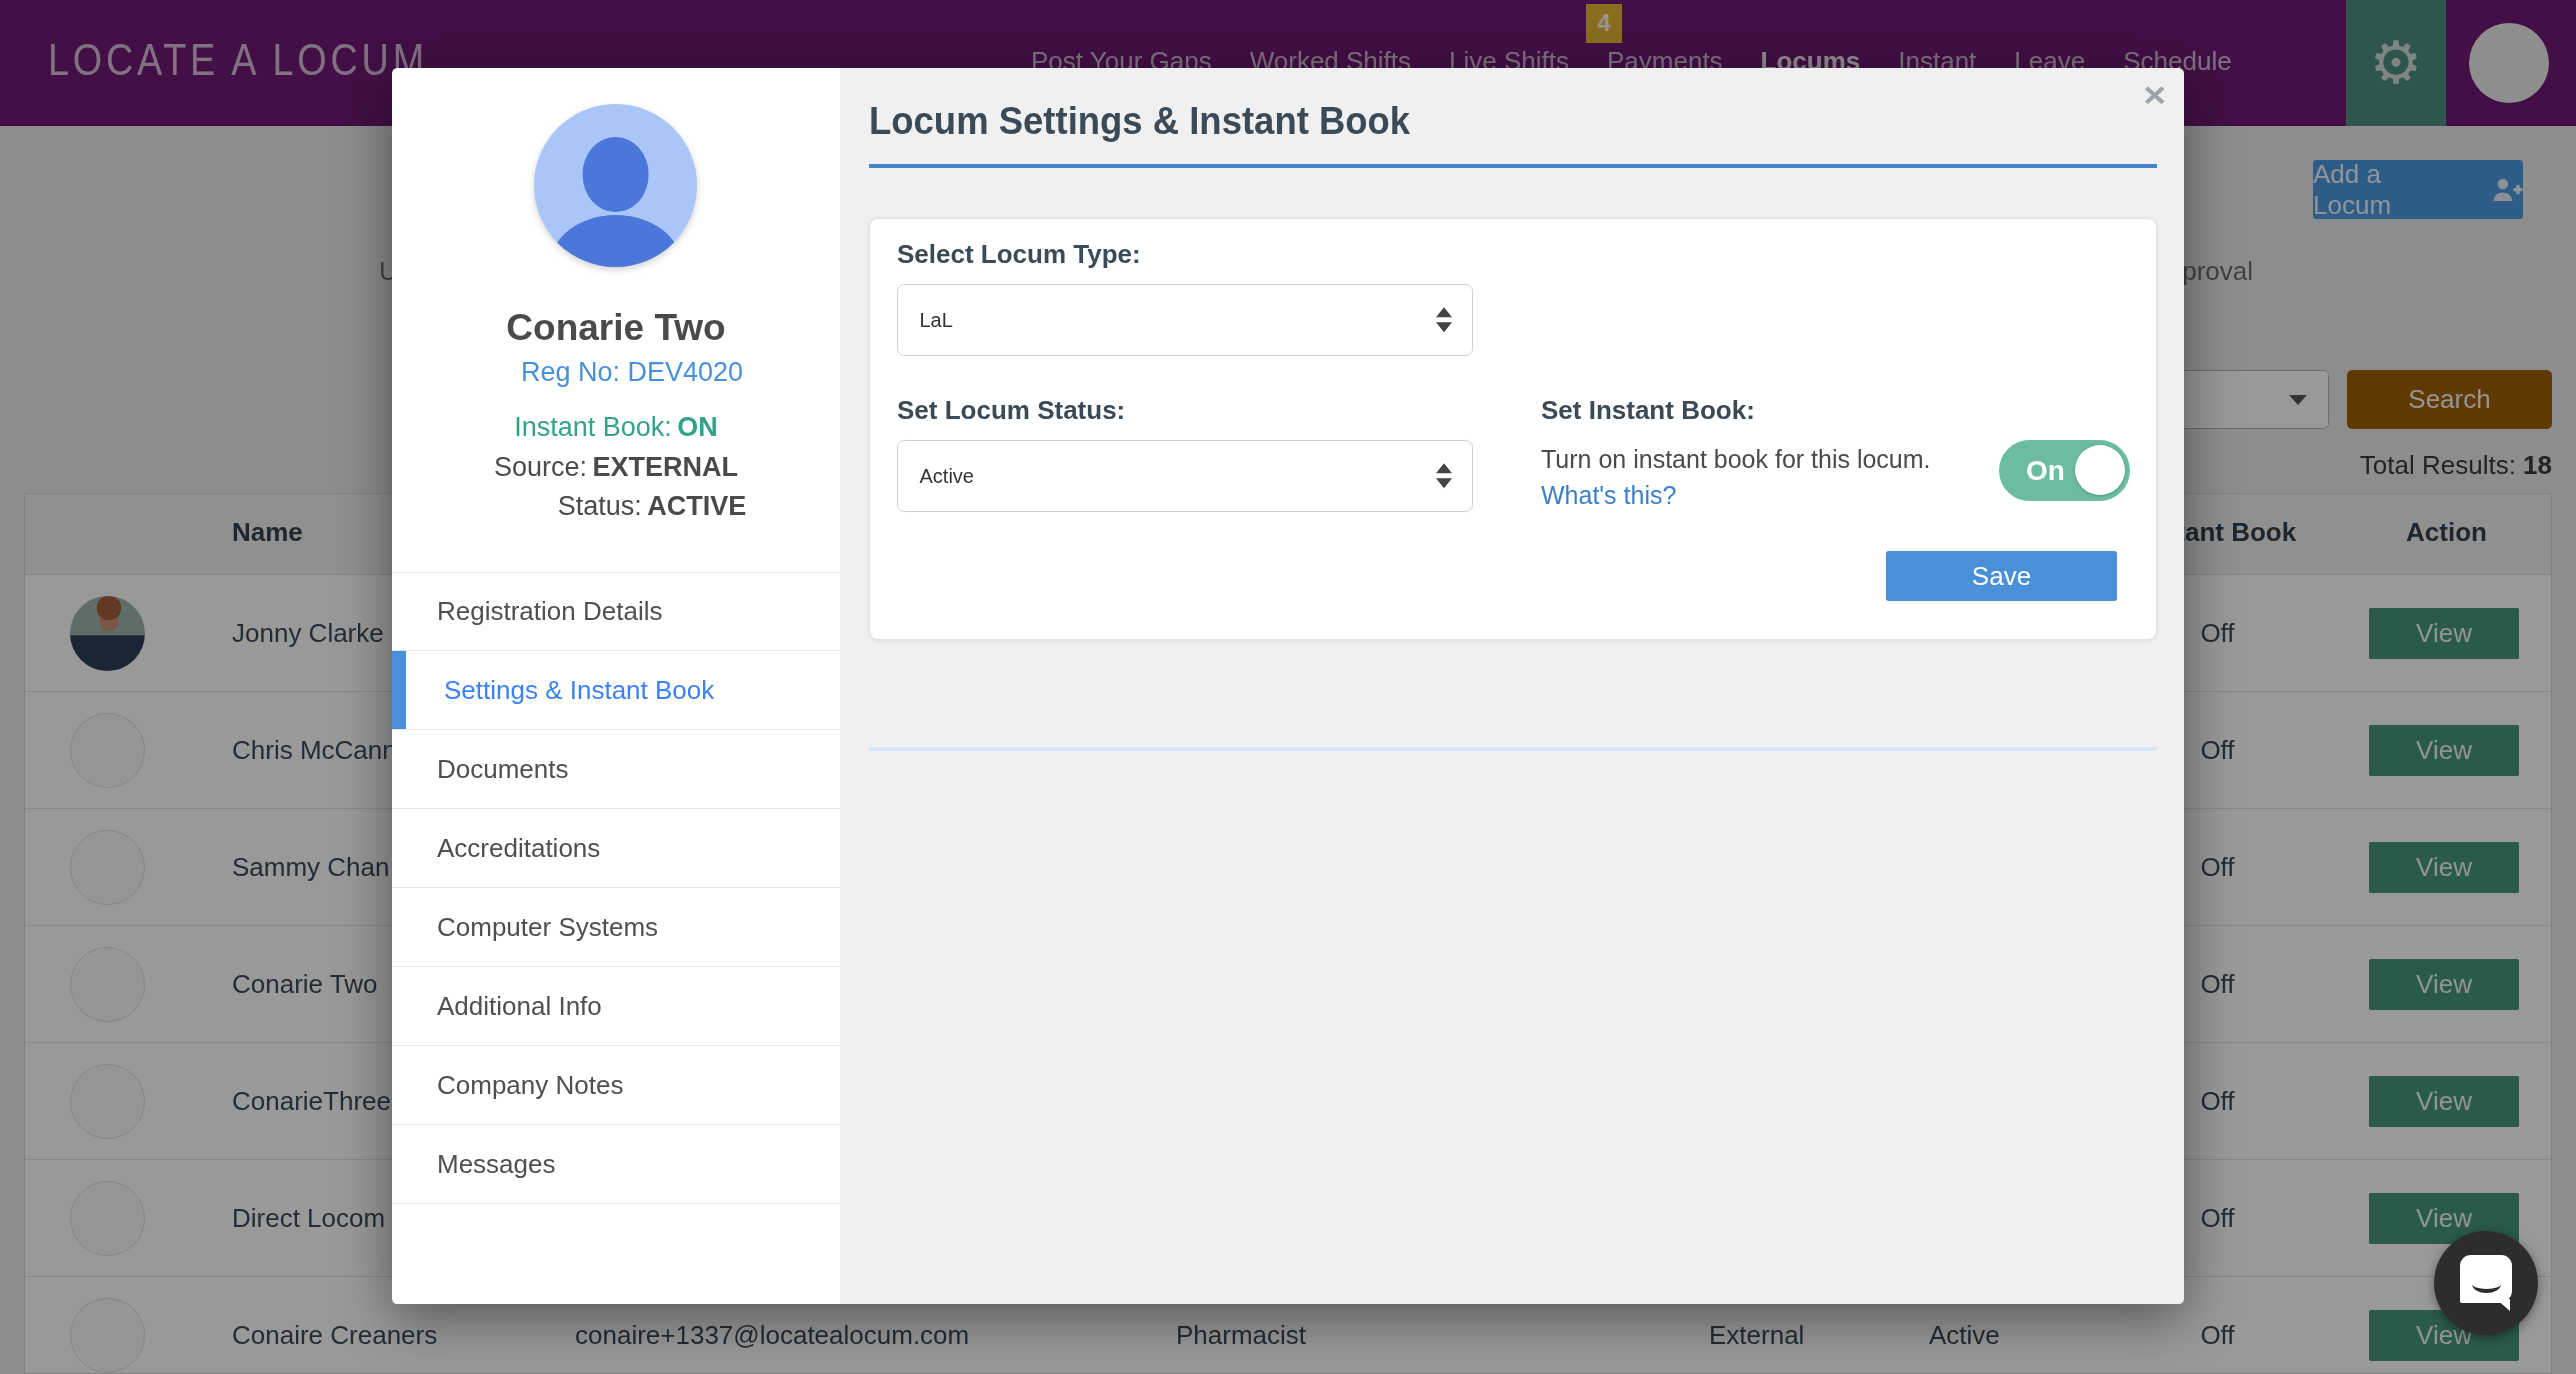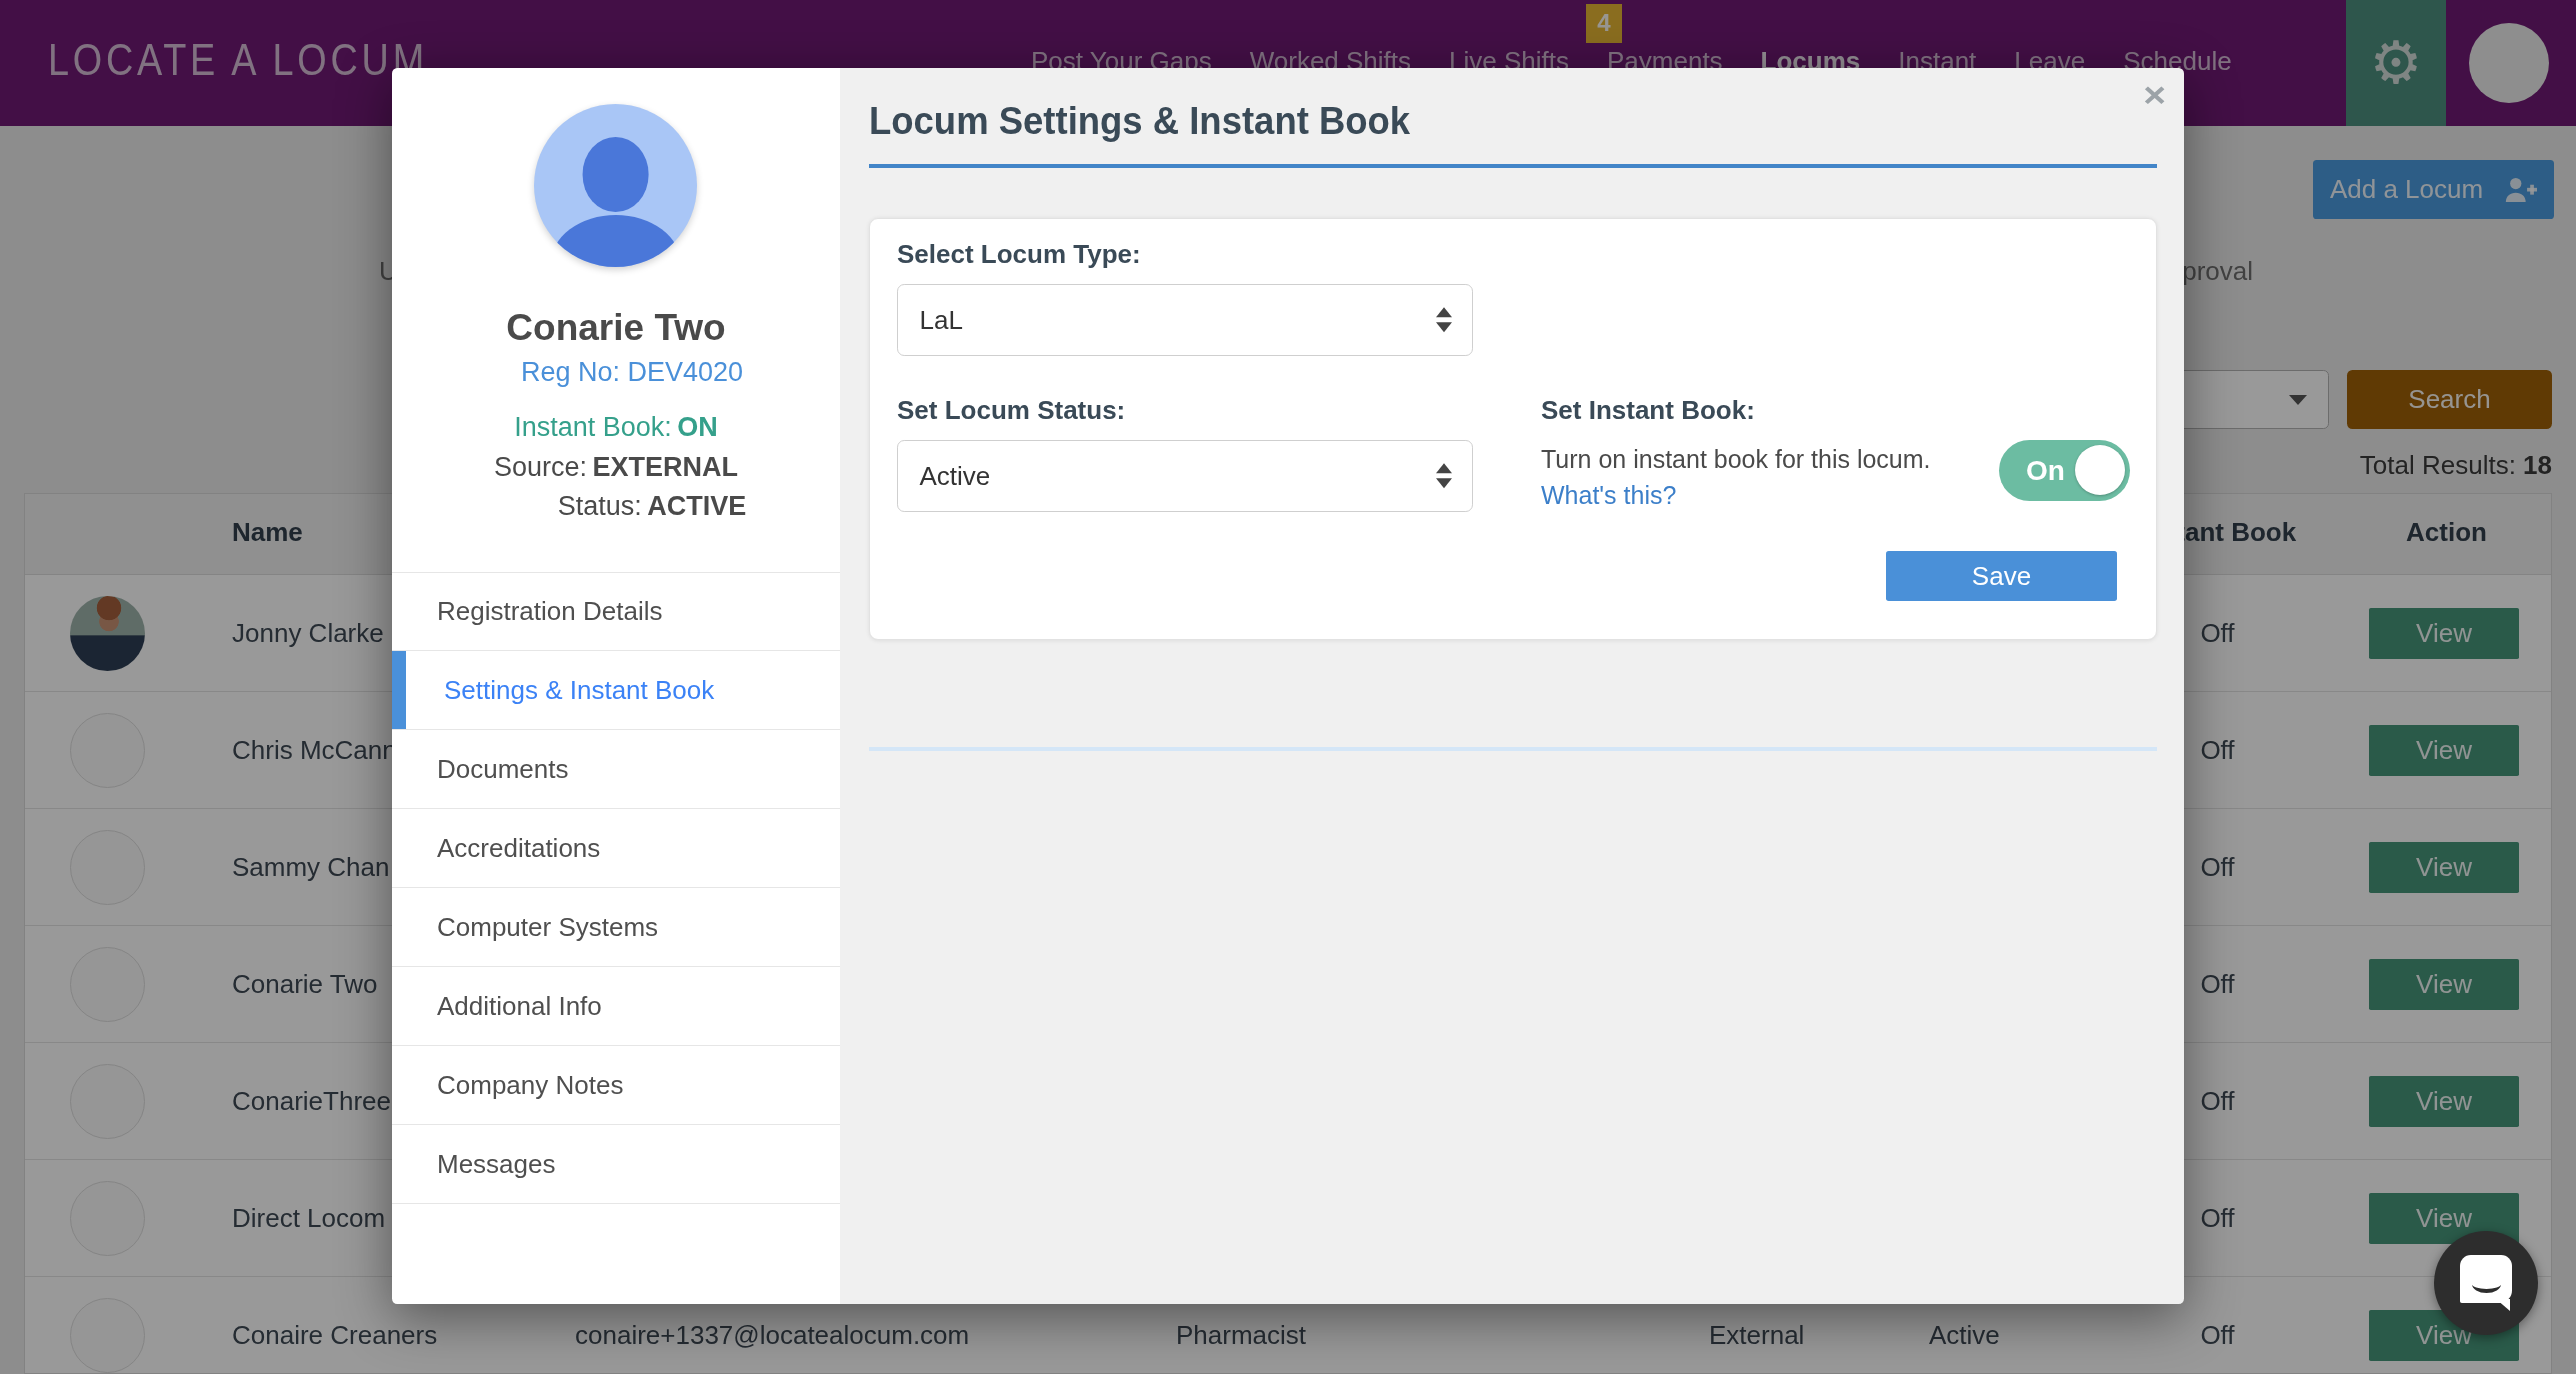--- a/index.html
+++ b/index.html
@@ -17,21 +17,21 @@
   .gear-glyph::before { content:"\2699"; font-size:59px; color:#D4DEDB; line-height:1; }
   .header-avatar { position:absolute; left:2469px; top:23px; width:80px; height:80px; border-radius:50%; background:#EDEDED; overflow:hidden; cursor:pointer; }
   .person { position:relative; width:100%; height:100%; }
   .person::before { content:""; position:absolute; left:50%; top:18%; transform:translateX(-50%); width:42%; height:46%; border-radius:50%; background:#31424F; }
   .person::after { content:""; position:absolute; left:50%; top:66%; transform:translateX(-50%); width:78%; height:55%; border-radius:50% 50% 0 0; background:#31424F; }
 
   
   .tab-fragment { position:absolute; top:256px; font-size:26px; color:#6E6E6E; z-index:5; }
   .tab-fragment.left { left:379px; }
   .tab-fragment.right { left:2117px; width:136px; text-align:right; }
-  .add-btn { position:absolute; left:2313px; top:160px; width:241px; height:59px; background:#4B9BDF; border-radius:3.6px; display:flex; align-items:center; justify-content:center; gap:20px; color:rgba(255,255,255,0.92); font-size:26px; z-index:5; cursor:pointer; }
+  .add-btn { position:absolute; left:2313px; top:160px; width:210px; height:59px; background:#4B9BDF; border-radius:3.6px; display:flex; align-items:center; justify-content:center; gap:36px; color:rgba(255,255,255,0.92); font-size:26px; z-index:5; cursor:pointer; }
   .add-btn svg { width:34px; height:30.5px; }
   .filter-select { position:absolute; left:2160px; top:370px; width:169px; height:59px; background:#FFFFFF; border:1.8px solid #B5B5B5; border-radius:5.4px; z-index:5; cursor:pointer; }
   .filter-caret { position:absolute; right:21.5px; top:24px; width:0; height:0; border-left:9px solid transparent; border-right:9px solid transparent; border-top:10.8px solid #555; }
   .search-btn { position:absolute; left:2347px; top:370px; width:205px; height:59px; background:#a16207; border-radius:5.4px; color:rgba(255,255,255,0.95); font-size:26px; display:flex; align-items:center; justify-content:center; z-index:5; cursor:pointer; }
   .total-results { position:absolute; right:24px; top:450px; font-size:26px; color:#3B3B3B; z-index:5; }
   .total-results b { margin-left:7.2px; }
 
   
   .table-panel { position:absolute; left:24px; top:493px; width:2528px; height:881px; background:#FFFFFF; border:0.9px solid #D9D9D9; z-index:5; overflow:hidden; }
   .thead { position:relative; height:81px; background:#F1F1F1; border-bottom:0.9px solid #DCDCDC; font-weight:bold; color:#33404D; font-size:26px; }
@@ -76,21 +76,21 @@
 
   .modal-content { position:relative; flex:1; background:#F0F0F0; }
   .modal-close { position:absolute; top:7.2px; right:18px; font-size:39px; color:#9CA3A8; line-height:1; cursor:pointer; font-weight:bold; transform:scaleY(0.9); }
   .modal-title { position:absolute; left:29px; top:32px; font-size:38px; font-weight:bold; color:#3A4A57; transform:scaleX(0.96); transform-origin:left center; white-space:nowrap; }
   .title-rule { position:absolute; left:29px; right:27px; top:96px; height:3.6px; background:#4285C8; }
   .form-card { position:absolute; left:29px; right:27px; top:150px; height:422px; background:#FFFFFF; border:0.9px solid #E2E2E2; border-radius:9px; box-shadow:0 0.9px 4.5px rgba(0,0,0,0.08); }
   .f-label { position:absolute; font-size:26px; font-weight:bold; color:#3A4A57; }
   .lbl-type { left:27px; top:20px; }
   .lbl-status { left:27px; top:176px; }
   .lbl-ib { left:671px; top:176px; }
-  .select { position:absolute; left:27px; width:576px; height:72px; background:#fff; border:1.8px solid #CFCFCF; border-radius:7.2px; display:flex; align-items:center; padding-left:21.5px; font-size:26px; color:#333; cursor:pointer; }
+  .select { position:absolute; left:27px; width:576px; height:72px; background:#fff; border:1.8px solid #CFCFCF; border-radius:7.2px; display:flex; align-items:center; padding-left:21.5px; font-size:20px; color:#333; cursor:pointer; }
   .sel-type { top:65px; }
   .sel-status { top:221px; }
   .sel-caret { position:absolute; right:20px; top:50%; transform:translateY(-50%); display:flex; flex-direction:column; gap:5.4px; }
   .sel-caret i { display:block; width:0; height:0; border-left:8px solid transparent; border-right:8px solid transparent; }
   .sel-caret .up { border-bottom:10px solid #444; }
   .sel-caret .dn { border-top:10px solid #444; }
   .ib-desc { position:absolute; left:671px; top:226px; font-size:25px; color:#4A4A4A; }
   .ib-link { position:absolute; left:671px; top:262px; font-size:25px; color:#3C7FC9; cursor:pointer; }
   .toggle { position:absolute; left:1129px; top:221px; width:131px; height:61px; border-radius:30.5px; background:#6CBCA2; cursor:pointer; }
   .toggle-label { position:absolute; left:27px; top:50%; transform:translateY(-50%); color:#fff; font-weight:bold; font-size:28px; }

